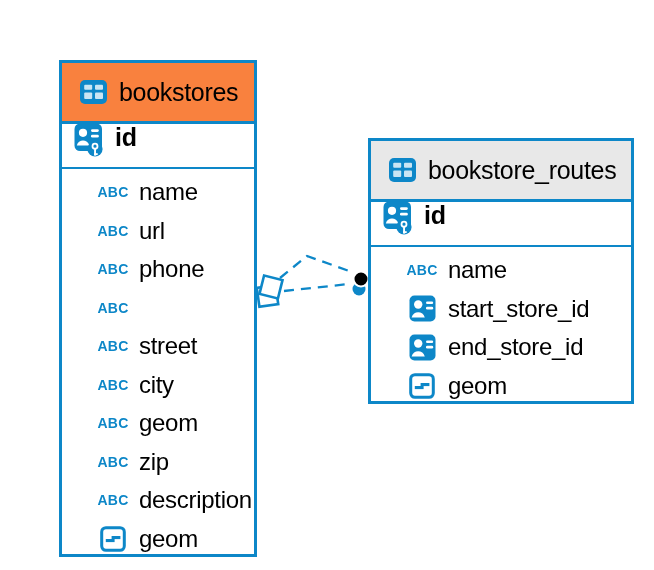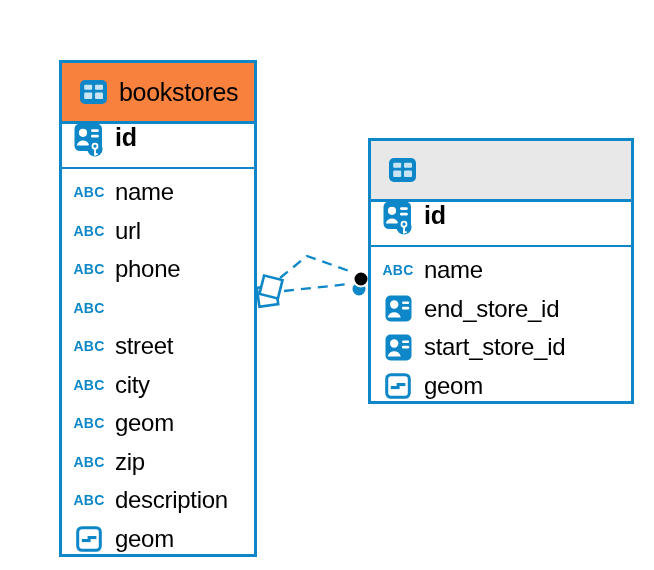--- a/index.html
+++ b/index.html
@@ -25,21 +25,21 @@
     height:61px;display:flex;align-items:center;gap:9px;padding:0 8px 0 14px;
     border-bottom:3px solid var(--blue);
   }
   .tbl-title{font-size:25px;color:var(--ink);white-space:nowrap;letter-spacing:-0.3px;}
   .pk-row{
     height:45px;display:flex;align-items:center;gap:9px;padding:0 8px 16px 10px;
     border-bottom:2.5px solid var(--blue);
   }
   .pk-row .field-label{font-weight:700;font-size:25px;}
   .field-row{
-    height:38.5px;display:flex;align-items:center;gap:9px;padding:8px 8px 0 10px;
+    height:38.5px;display:flex;align-items:center;gap:9px;padding:8px 8px 0 10px;margin-left:24px;
   }
   .field-label{font-size:24px;color:var(--ink);white-space:nowrap;letter-spacing:-0.3px;}
   .icon-box{
     width:34px;min-width:34px;display:flex;justify-content:center;align-items:center;
     color:var(--blue);overflow:visible;
   }
   .icon-box svg{overflow:visible;display:block;}
   .abc{
     font-weight:800;font-size:14px;letter-spacing:0.2px;color:var(--blue);
     font-family:"Liberation Sans","DejaVu Sans",sans-serif;
@@ -165,20 +165,21 @@
         <div class="tbl-header" style="background:#e8e8e8">
           <span class="icon-box">
             <svg width="29" height="28" viewBox="0 0 29 28">
               <rect x="1" y="2" width="27" height="24" rx="5" fill="currentColor"></rect>
               <rect x="5.2" y="6.8" width="8" height="5" rx="1" fill="#fff" fill-opacity="0.78"></rect>
               <rect x="16" y="6.8" width="8" height="5" rx="1" fill="#fff" fill-opacity="0.78"></rect>
               <rect x="5.2" y="14.4" width="8" height="6.6" rx="1" fill="#fff" fill-opacity="0.78"></rect>
               <rect x="16" y="14.4" width="8" height="6.6" rx="1" fill="#fff" fill-opacity="0.78"></rect>
             </svg>
           </span>
+          <span class="tbl-title">bookstore_routes</span>
         </div>
         <div class="pk-row">
           <span class="icon-box">
             <svg width="30" height="34" viewBox="0 0 30 34" style="margin-top:5px">
               <rect x="0.5" y="0.5" width="27.5" height="27.5" rx="5.5" fill="currentColor"></rect>
               <circle cx="9" cy="9.8" r="4.1" fill="#fff"></circle>
               <path d="M2.8 22.5 C4.2 15.8 13.8 15.8 15.2 22.5 Z" fill="#fff"></path>
               <rect x="17" y="6.2" width="7.8" height="2.7" rx="1.3" fill="#fff"></rect>
               <rect x="17" y="11.8" width="7.8" height="2.7" rx="1.3" fill="#fff"></rect>
               <circle cx="21" cy="26" r="7.6" fill="currentColor"></circle>
@@ -199,33 +200,33 @@
           <div class="field-row">
             <span class="icon-box">
               <svg width="27" height="27" viewBox="0 0 27 27">
                 <rect x="0.5" y="0.5" width="26" height="26" rx="5" fill="currentColor"></rect>
                 <circle cx="9.2" cy="9.5" r="4.2" fill="#fff"></circle>
                 <path d="M2.6 22.6 C4.2 15.6 14.2 15.6 15.8 22.6 Z" fill="#fff"></path>
                 <rect x="17" y="6.4" width="7.2" height="2.7" rx="1.3" fill="#fff"></rect>
                 <rect x="17" y="11.8" width="7.2" height="2.7" rx="1.3" fill="#fff"></rect>
               </svg>
             </span>
-            <span class="field-label">end_store_id</span>
+            <span class="field-label">start_store_id</span>
           </div>
           <div class="field-row">
             <span class="icon-box">
               <svg width="27" height="27" viewBox="0 0 27 27">
                 <rect x="0.5" y="0.5" width="26" height="26" rx="5" fill="currentColor"></rect>
                 <circle cx="9.2" cy="9.5" r="4.2" fill="#fff"></circle>
                 <path d="M2.6 22.6 C4.2 15.6 14.2 15.6 15.8 22.6 Z" fill="#fff"></path>
                 <rect x="17" y="6.4" width="7.2" height="2.7" rx="1.3" fill="#fff"></rect>
                 <rect x="17" y="11.8" width="7.2" height="2.7" rx="1.3" fill="#fff"></rect>
               </svg>
             </span>
-            <span class="field-label">start_store_id</span>
+            <span class="field-label">end_store_id</span>
           </div>
           <div class="field-row">
             <span class="icon-box">
               <svg width="26" height="26" viewBox="0 0 26 26">
                 <rect x="1.7" y="1.7" width="22.6" height="22.6" rx="4.2" fill="#fff" stroke="currentColor" stroke-width="3"></rect>
                 <rect x="5.8" y="13" width="8.8" height="3.1" fill="currentColor"></rect>
                 <rect x="11.6" y="10" width="8.8" height="3.1" fill="currentColor"></rect>
               </svg>
             </span>
             <span class="field-label">geom</span>

